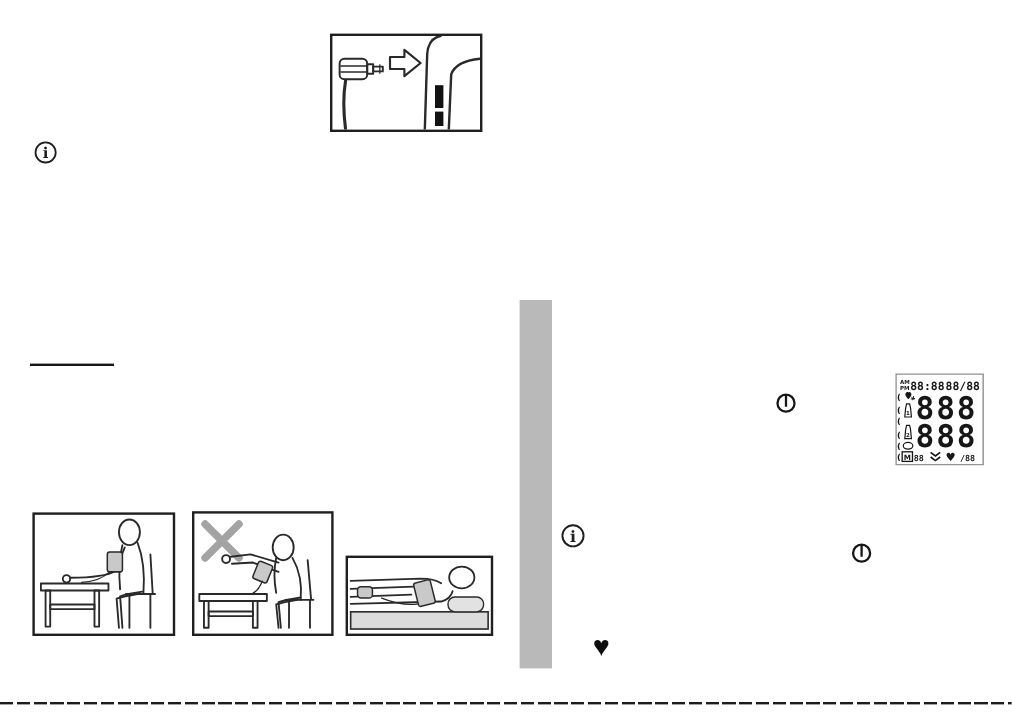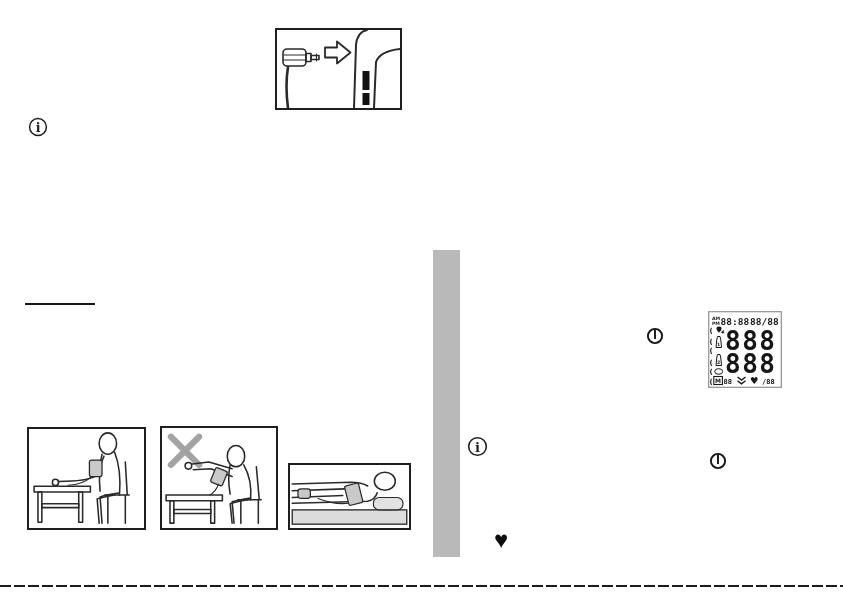--- a/index.html
+++ b/index.html
@@ -21,21 +21,21 @@
   #posture-correct{left:27px;top:427px;width:119px;height:103px;}
   #posture-wrong{left:160px;top:426px;width:118px;height:104px;}
   #posture-lying{left:288px;top:463px;width:123px;height:67px;}
   
   #section-divider{left:433px;top:250px;width:27px;height:307px;background:#b9b9b9;}
   
   #power-icon-1{left:646px;top:327px;width:18px;height:18px;}
   #power-icon-2{left:709px;top:452px;width:18px;height:18px;}
   #heart-symbol{left:494px;top:528px;font-size:24px;line-height:24px;color:#0d0d0d;}
   
-  #lcd-fig{left:708px;top:311px;width:56px;height:77px;}
+  #lcd-fig{left:746px;top:311px;width:56px;height:77px;}
   
   #footer-line{
     left:0;top:585px;width:843px;height:2px;
     background:repeating-linear-gradient(90deg,#1c1c1c 0 11px,rgba(28,28,28,0) 11px 14px);
   }
   .lcd-mono{font-family:"DejaVu Sans Mono", monospace;font-weight:bold;fill:#161616;}
   .lcd-sans{font-family:"DejaVu Sans", sans-serif;font-weight:bold;fill:#161616;}
   .line{stroke:#2a2a2a;stroke-width:1.6;fill:none;stroke-linecap:round;stroke-linejoin:round;}
   .shade{fill:#c9c9c9;stroke:#2a2a2a;stroke-width:1.3;}
 </style>

